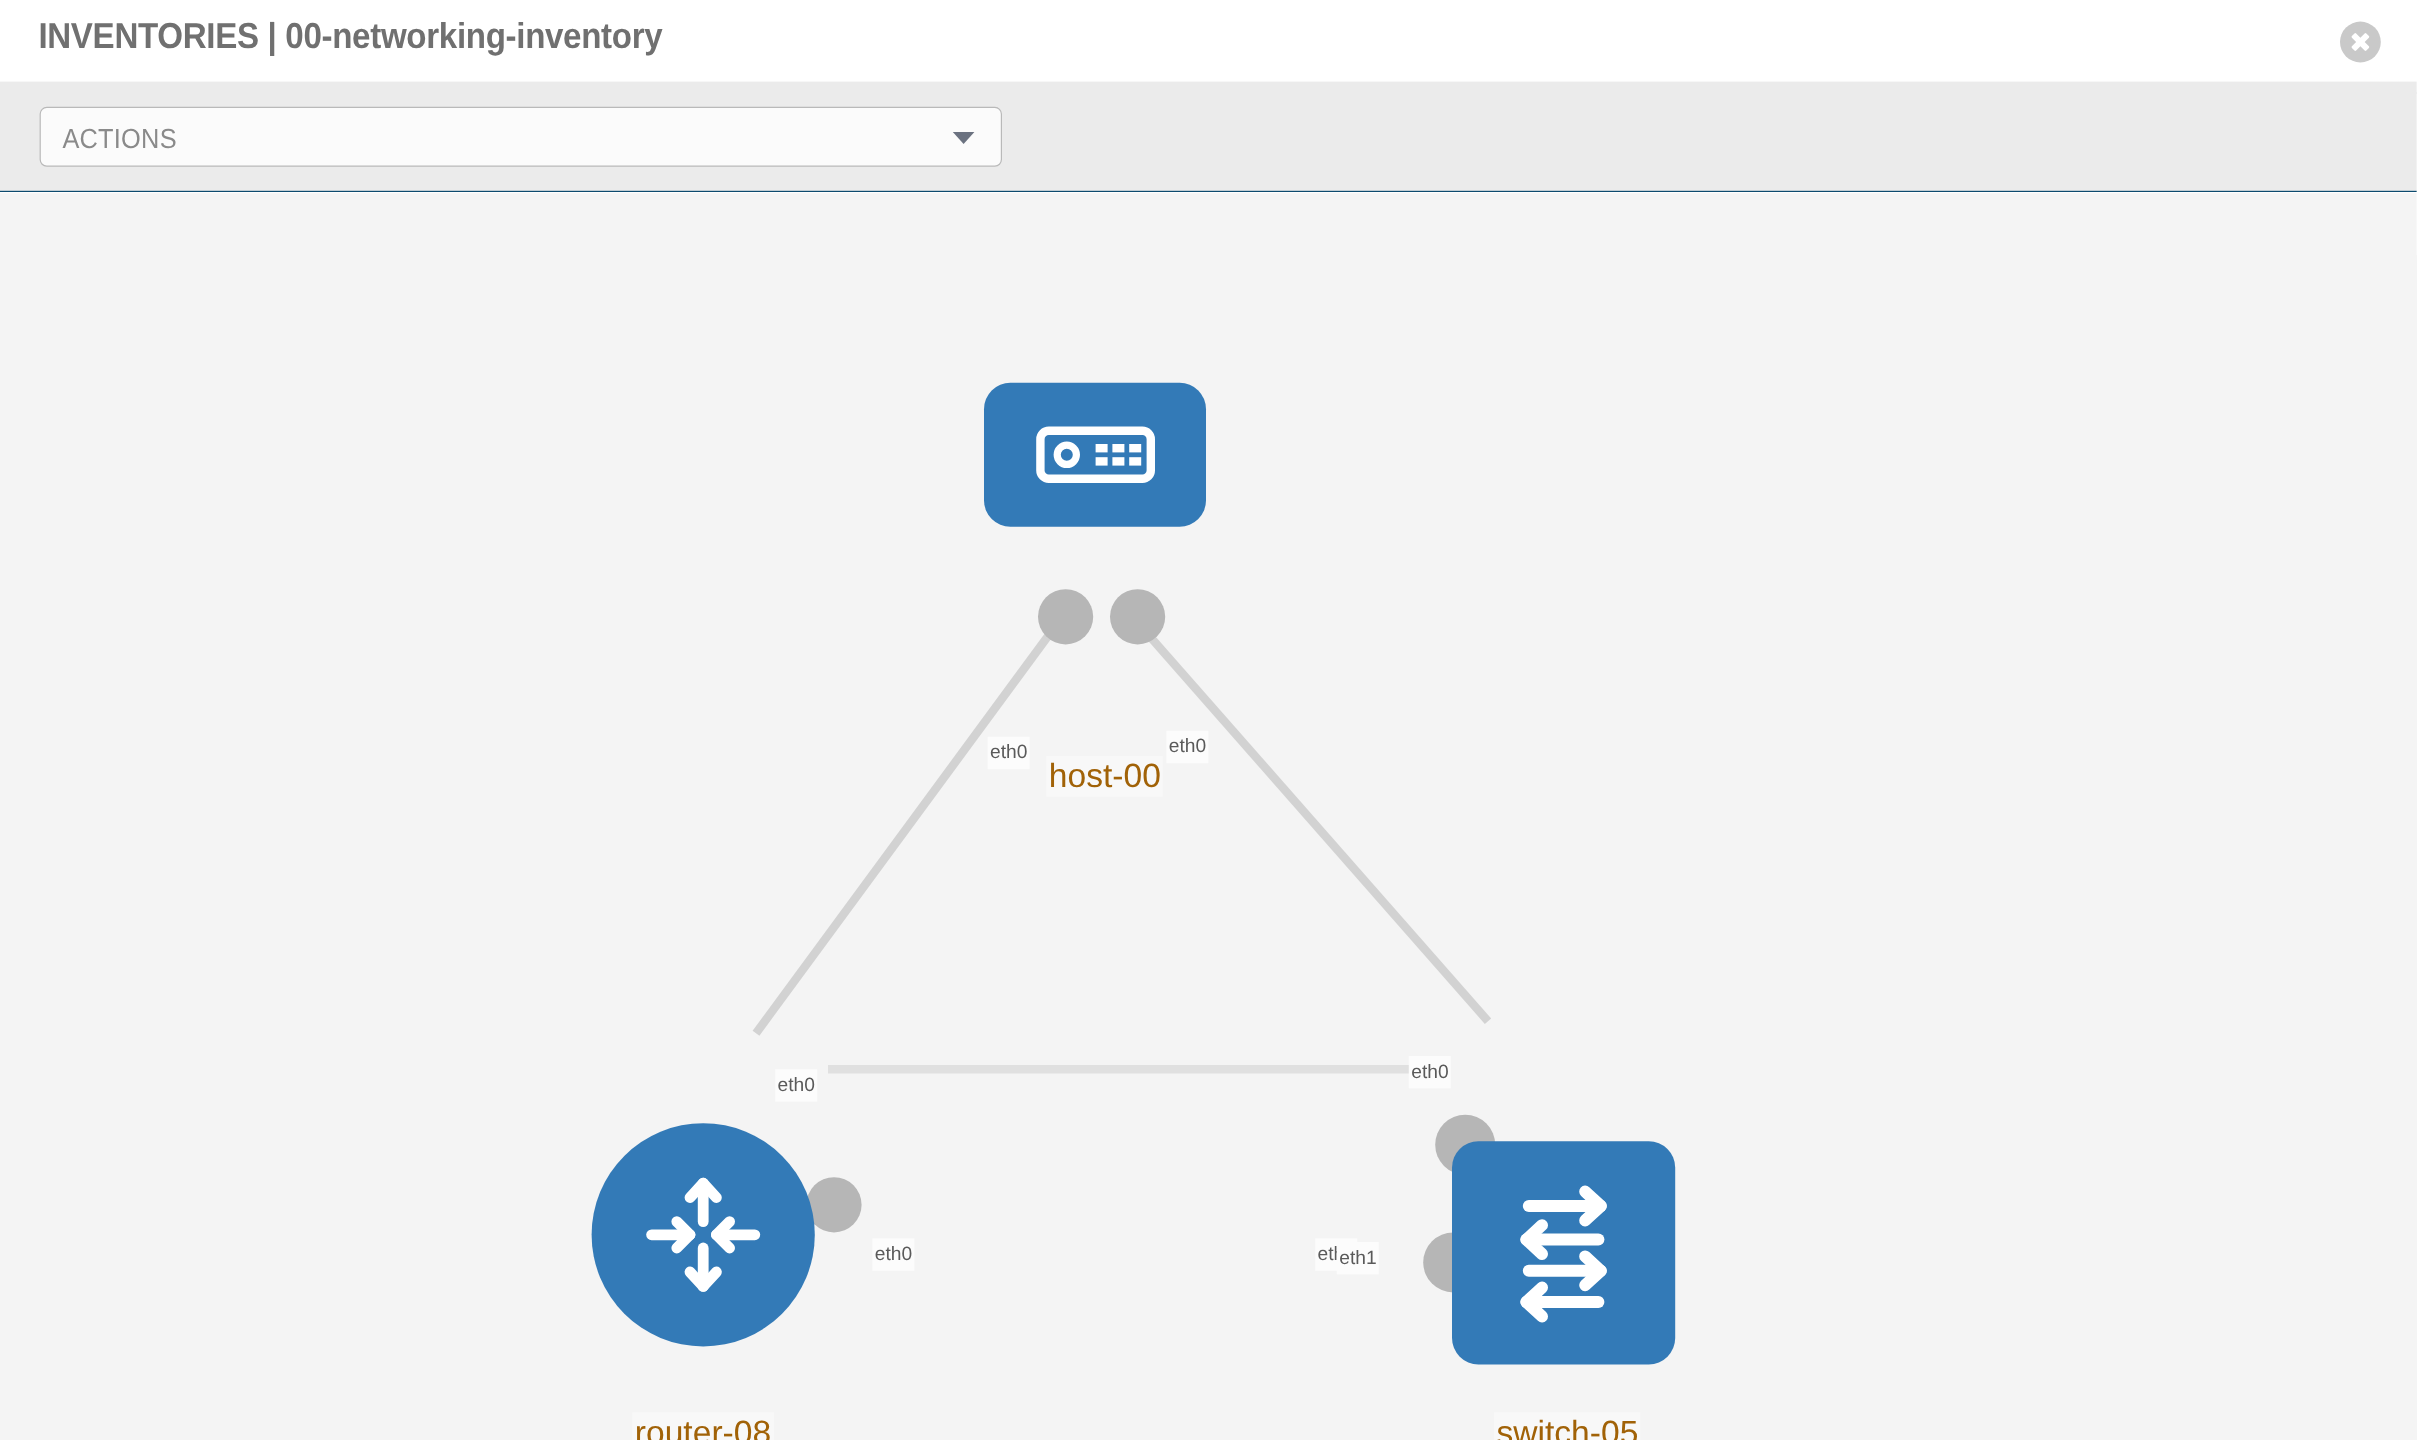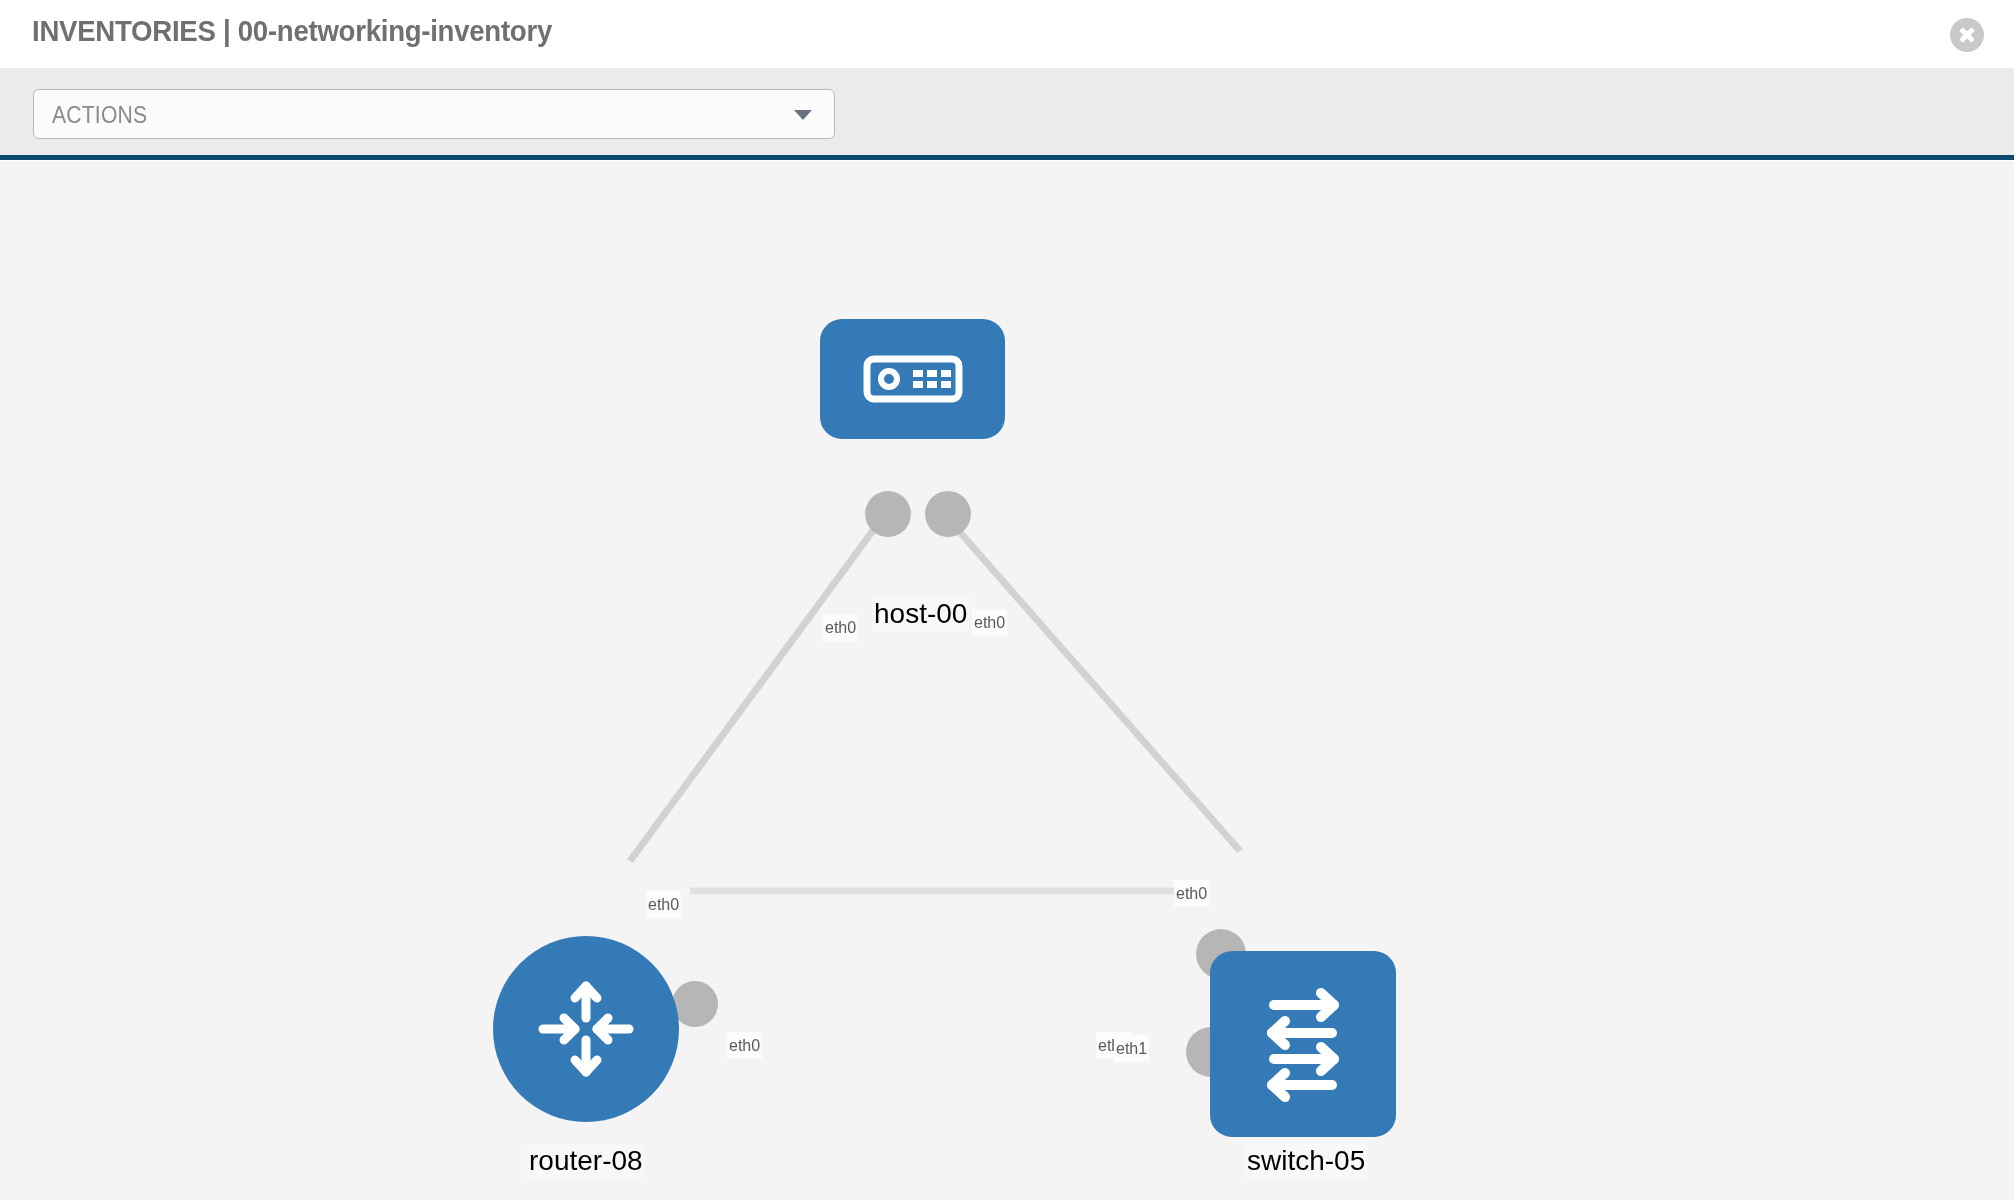--- a/index.html
+++ b/index.html
@@ -64,21 +64,21 @@
   .close-btn::before { transform: translate(-50%,-50%) rotate(45deg); }
   .close-btn::after  { transform: translate(-50%,-50%) rotate(-45deg); }
 
   
   .toolbar {
     position: absolute;
     left: 0; top: 68px;
     width: 2014px;
     height: 92px;
     background: #ebebeb;
-    border-bottom: 5px solid #0c4a6e;
+    border-bottom: 1px solid #0c4a6e;
   }
   .actions-select {
     position: absolute;
     left: 33px;
     top: 21px;
     width: 802px;
     height: 50px;
     background: #fbfbfb;
     border: 1px solid #b9b9b9;
     border-radius: 6px;
@@ -165,25 +165,26 @@
   .nub {
     position: absolute;
     background: #b6b6b6;
     border-radius: 50%;
     cursor: pointer;
   }
 
   .node-label {
     position: absolute;
     font-size: 28px;
-    color: #000000;
+    color: #a16207;
     background: #f8f8f8;
     white-space: nowrap;
     padding: 0 2px;
     line-height: 34px;
+    margin-top: 33px;
   }
   .edge-label {
     position: absolute;
     font-size: 16px;
     color: #5a5a5a;
     background: #fcfcfc;
     white-space: nowrap;
     padding: 0 2px;
     line-height: 27px;
   }

